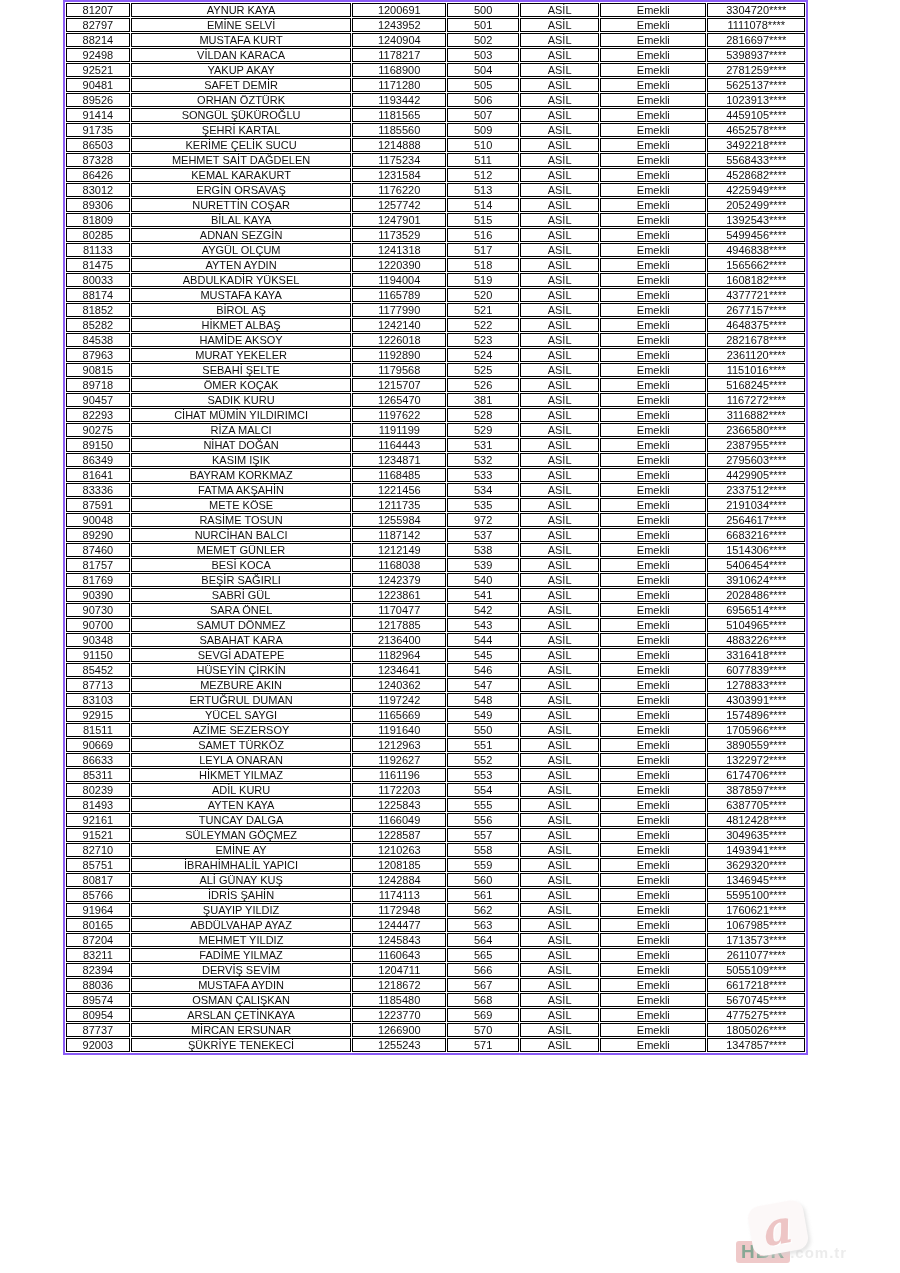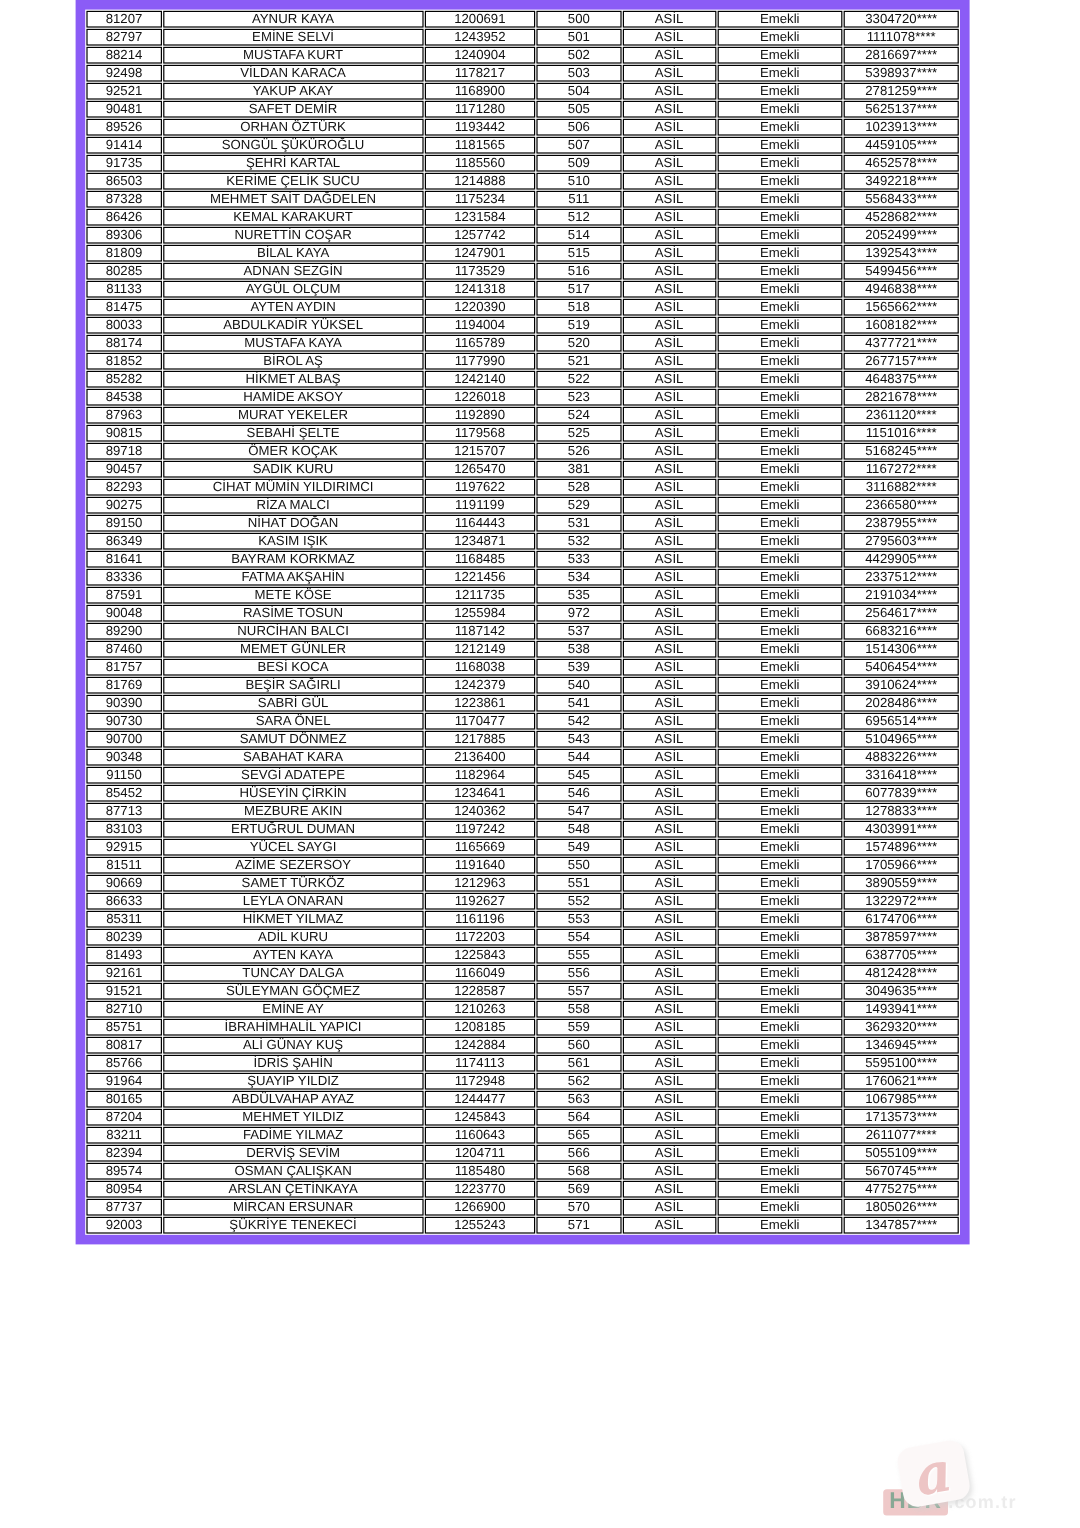--- a/index.html
+++ b/index.html
@@ -16,21 +16,21 @@
     font-family: "Liberation Sans", sans-serif;
   }
   table.list-table {
     position: absolute;
     left: 63px;
     top: 0px;
     width: 745px;
     table-layout: fixed;
     border-collapse: separate;
     border-spacing: 1px;
-    border: 8px solid #8b5cf6;
+    border: 2px solid #8b5cf6;
     background: #ffffff;
   }
   table.list-table td {
     box-sizing: border-box;
     border: 1px solid #000000;
     height: 13.3px;
     padding: 0 2px;
     font-size: 11px;
     line-height: 12px;
     color: #111111;
@@ -210,20 +210,29 @@
         <tr>
           <td>86426</td>
           <td>KEMAL KARAKURT</td>
           <td>1231584</td>
           <td>512</td>
           <td>ASİL</td>
           <td>Emekli</td>
           <td>4528682****</td>
         </tr>
         <tr>
+          <td>83012</td>
+          <td>ERGİN ORSAVAŞ</td>
+          <td>1176220</td>
+          <td>513</td>
+          <td>ASİL</td>
+          <td>Emekli</td>
+          <td>4225949****</td>
+        </tr>
+        <tr>
           <td>89306</td>
           <td>NURETTİN COŞAR</td>
           <td>1257742</td>
           <td>514</td>
           <td>ASİL</td>
           <td>Emekli</td>
           <td>2052499****</td>
         </tr>
         <tr>
           <td>81809</td>
@@ -676,20 +685,29 @@
           <td>2611077****</td>
         </tr>
         <tr>
           <td>82394</td>
           <td>DERVİŞ SEVİM</td>
           <td>1204711</td>
           <td>566</td>
           <td>ASİL</td>
           <td>Emekli</td>
           <td>5055109****</td>
+        </tr>
+        <tr>
+          <td>88036</td>
+          <td>MUSTAFA AYDIN</td>
+          <td>1218672</td>
+          <td>567</td>
+          <td>ASİL</td>
+          <td>Emekli</td>
+          <td>6617218****</td>
         </tr>
         <tr>
           <td>89574</td>
           <td>OSMAN ÇALIŞKAN</td>
           <td>1185480</td>
           <td>568</td>
           <td>ASİL</td>
           <td>Emekli</td>
           <td>5670745****</td>
         </tr>

